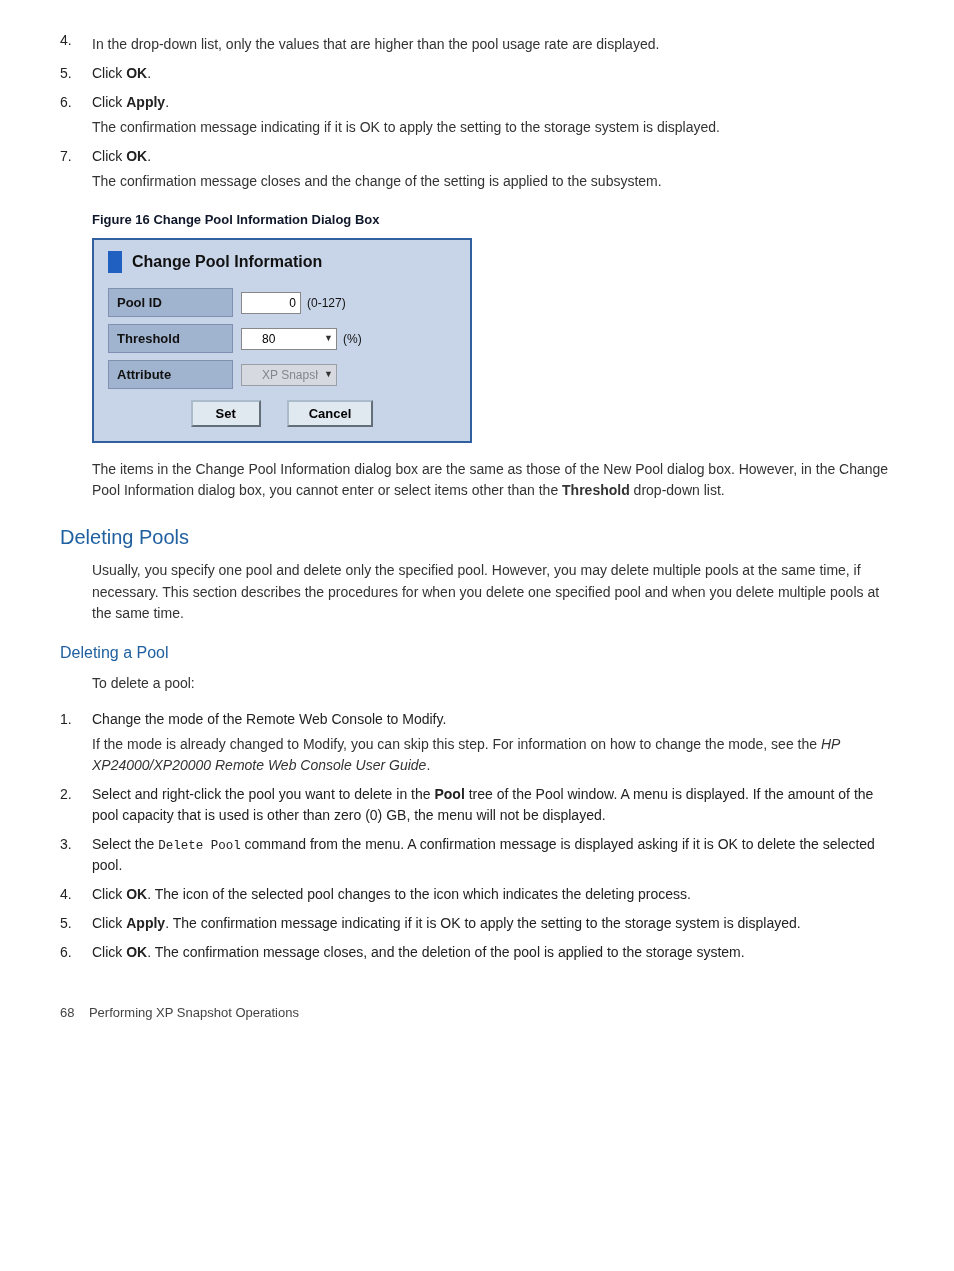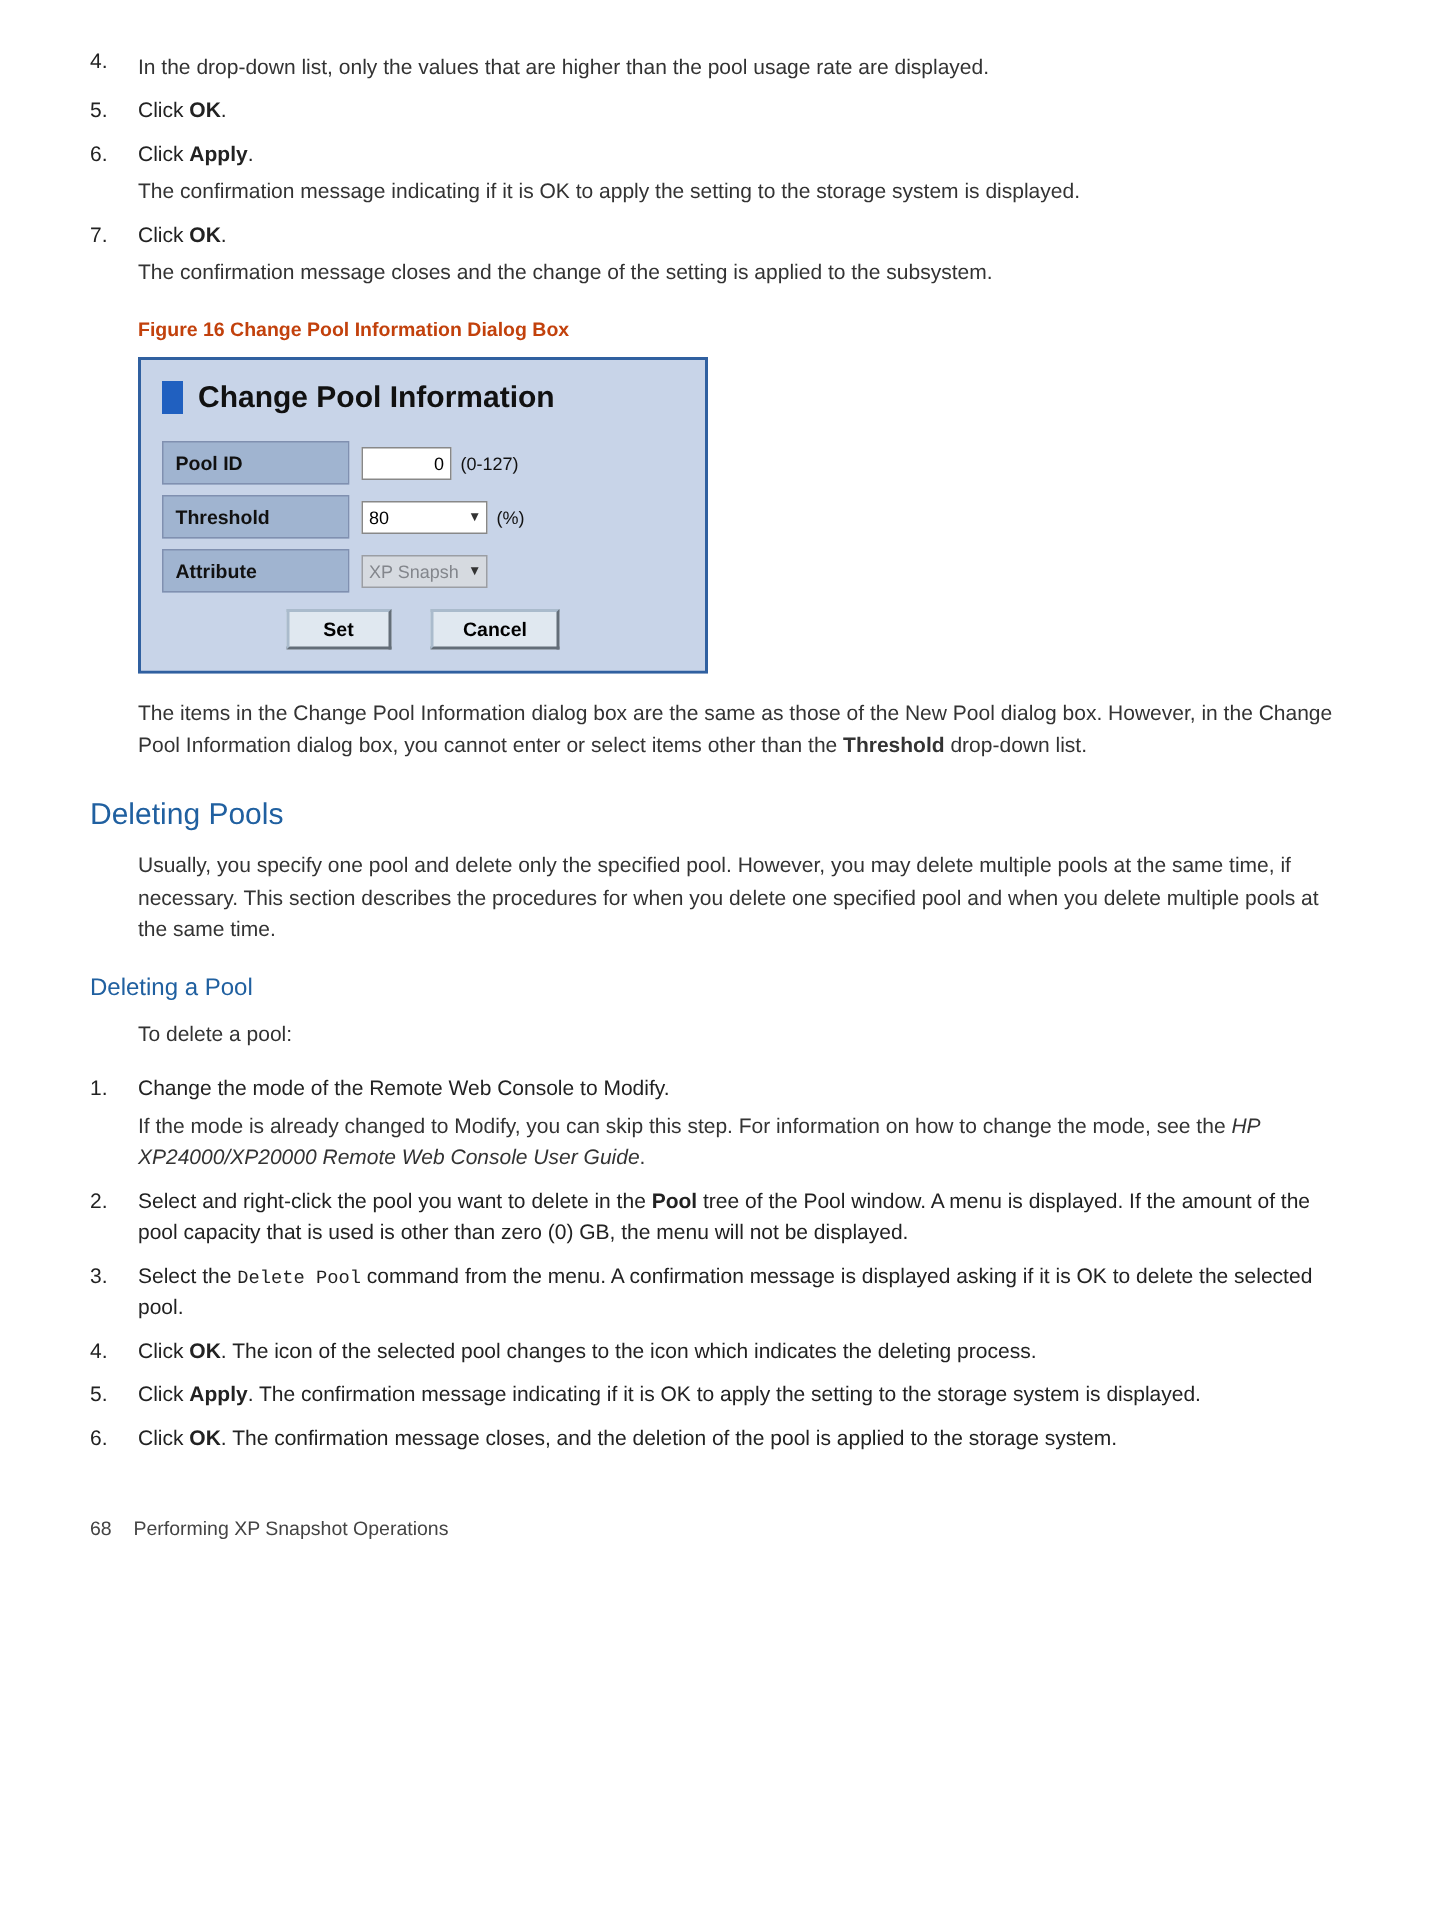--- a/index.html
+++ b/index.html
@@ -33,21 +33,21 @@
     }
     .step-content p {
       margin-top: 4px;
       margin-left: 0;
       color: #333;
     }
     .bold { font-weight: bold; }
 
     
     .figure-caption {
-      color: #c2410c;
+      color: #0f172a;
       font-weight: bold;
       font-size: 13px;
       margin: 16px 0 8px 32px;
     }
 
     .dialog-wrapper {
       margin-left: 32px;
       margin-bottom: 16px;
       display: inline-block;
       border: 2px solid #3060a0;
@@ -62,21 +62,21 @@
       align-items: center;
     }
     .dialog-title-icon {
       width: 14px;
       height: 22px;
       background: #2060c0;
       margin-right: 10px;
       flex-shrink: 0;
     }
     .dialog-title-text {
-      font-size: 20px;
+      font-size: 16px;
       font-weight: bold;
       color: #111;
     }
     .dialog-body {
       background: #c8d4e8;
       padding: 8px 14px 14px 14px;
     }
     .dialog-row {
       display: flex;
       align-items: center;
@@ -118,22 +118,22 @@
     }
     .dialog-hint {
       font-size: 12px;
       color: #111;
     }
     .dialog-select {
       border: 1px solid #888;
       background: #fff;
       height: 22px;
       font-size: 12px;
-      padding: 0 4px;
-      width: 84px;
+      padding: 0 20px;
+      width: 96px;
       appearance: none;
       -webkit-appearance: none;
       position: relative;
     }
     .select-wrapper {
       position: relative;
       display: inline-flex;
       align-items: center;
     }
     .select-wrapper::after {

